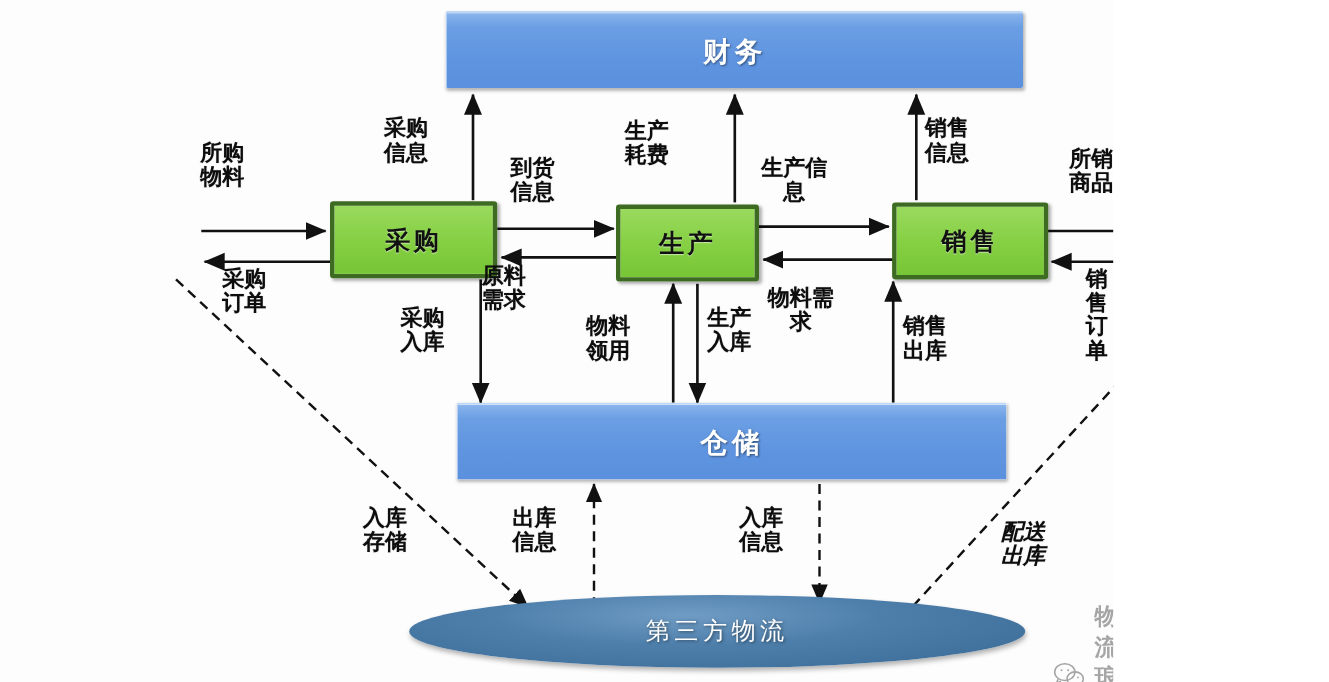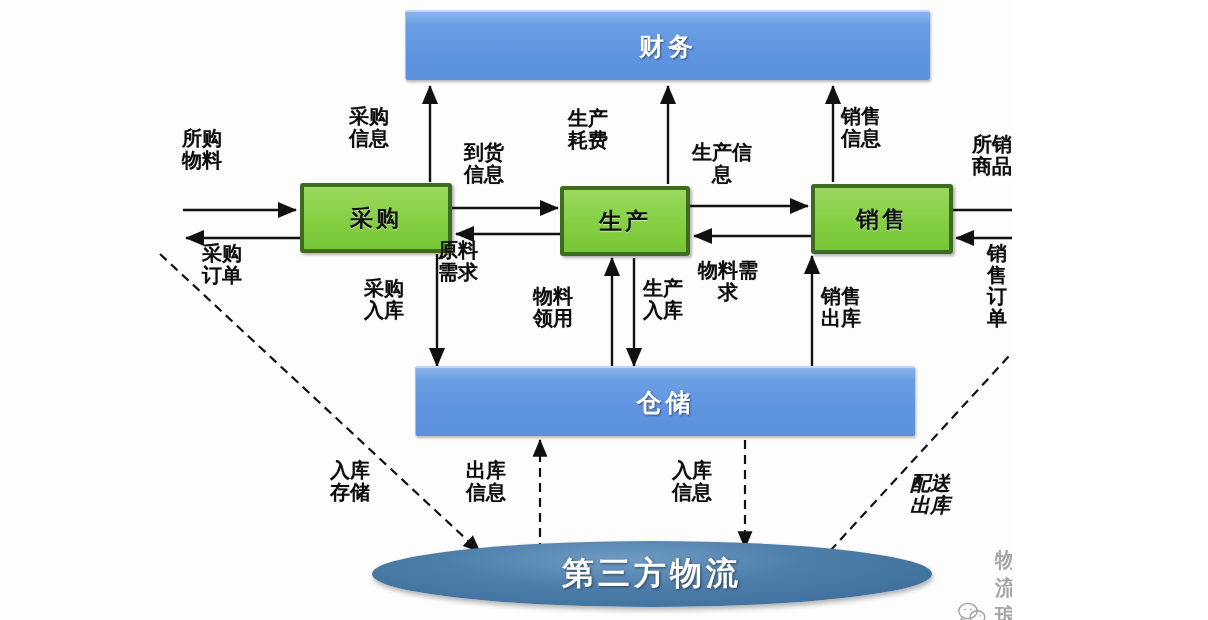--- a/index.html
+++ b/index.html
@@ -81,22 +81,22 @@
     border-radius: 50%;
     background: radial-gradient(ellipse at 45% 28%, #6f9cc4 0%, #4e7fab 40%, #396a96 100%);
     box-shadow: 1px 3px 5px rgba(0,0,0,0.3);
     display: flex;
     align-items: center;
     justify-content: center;
     box-sizing: border-box;
   }
   .ellipse-label {
     color: #ffffff;
-    font-size: 32px;
-    font-weight: bold;
+    font-size: 22px;
+    font-weight: normal;
     letter-spacing: 4px;
     text-shadow: 1px 1px 3px rgba(0,0,0,0.5);
   }
   
   .elabel {
     position: absolute;
     color: #0d0d0d;
     font-size: 20px;
     font-weight: bold;
     line-height: 1.08;

